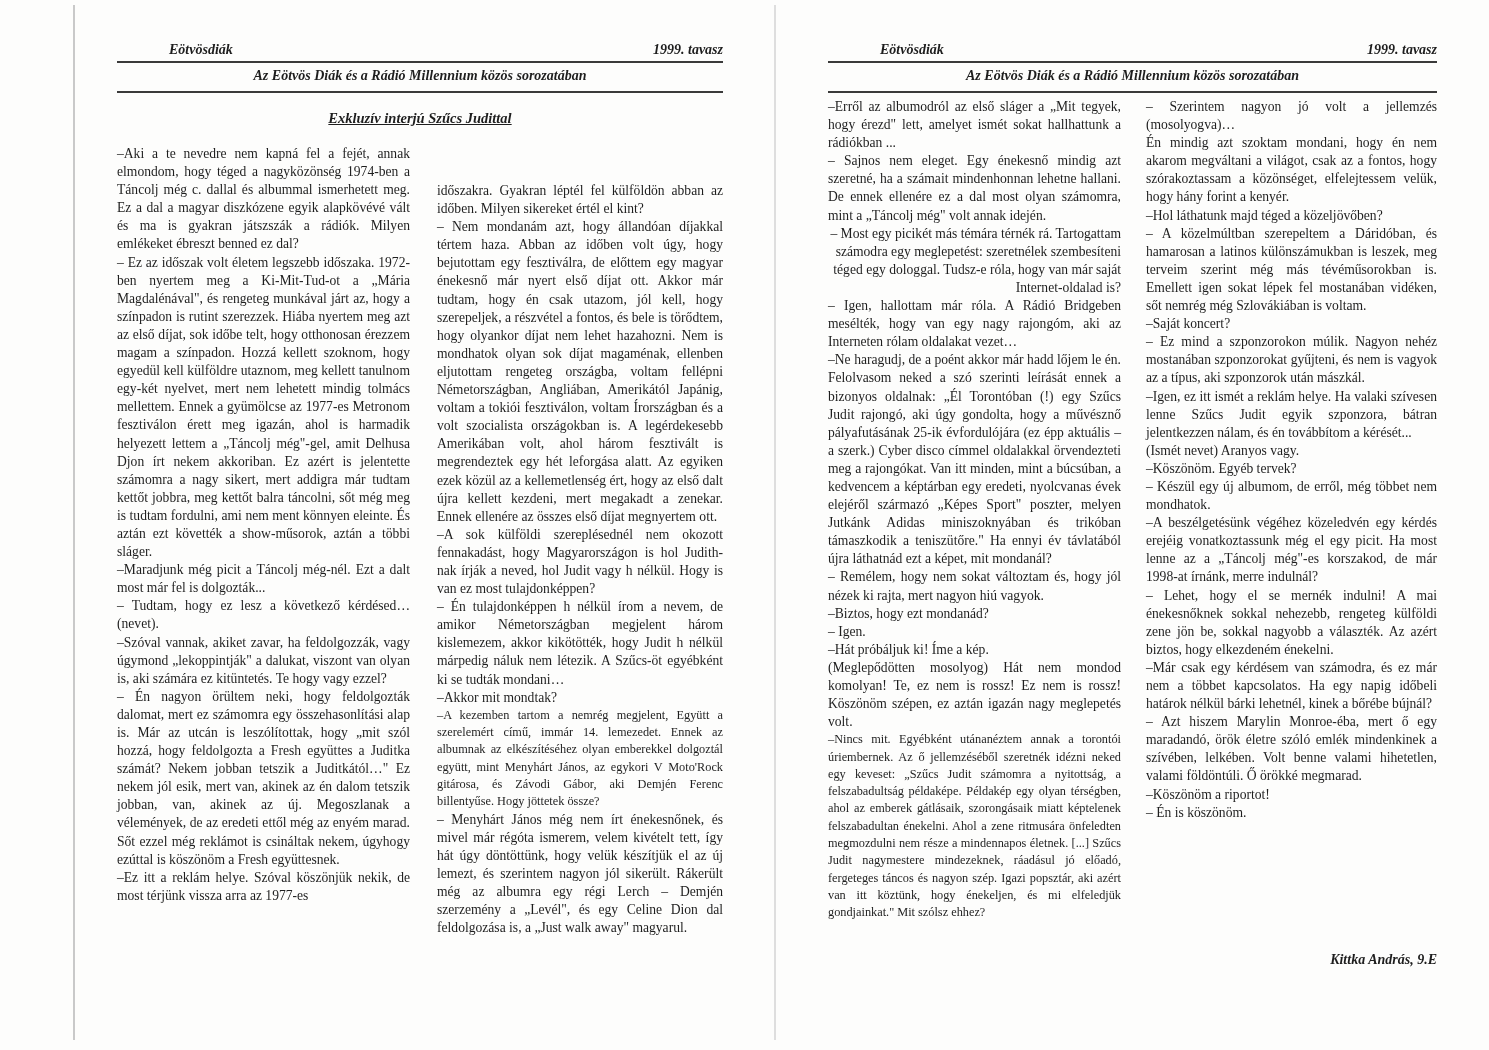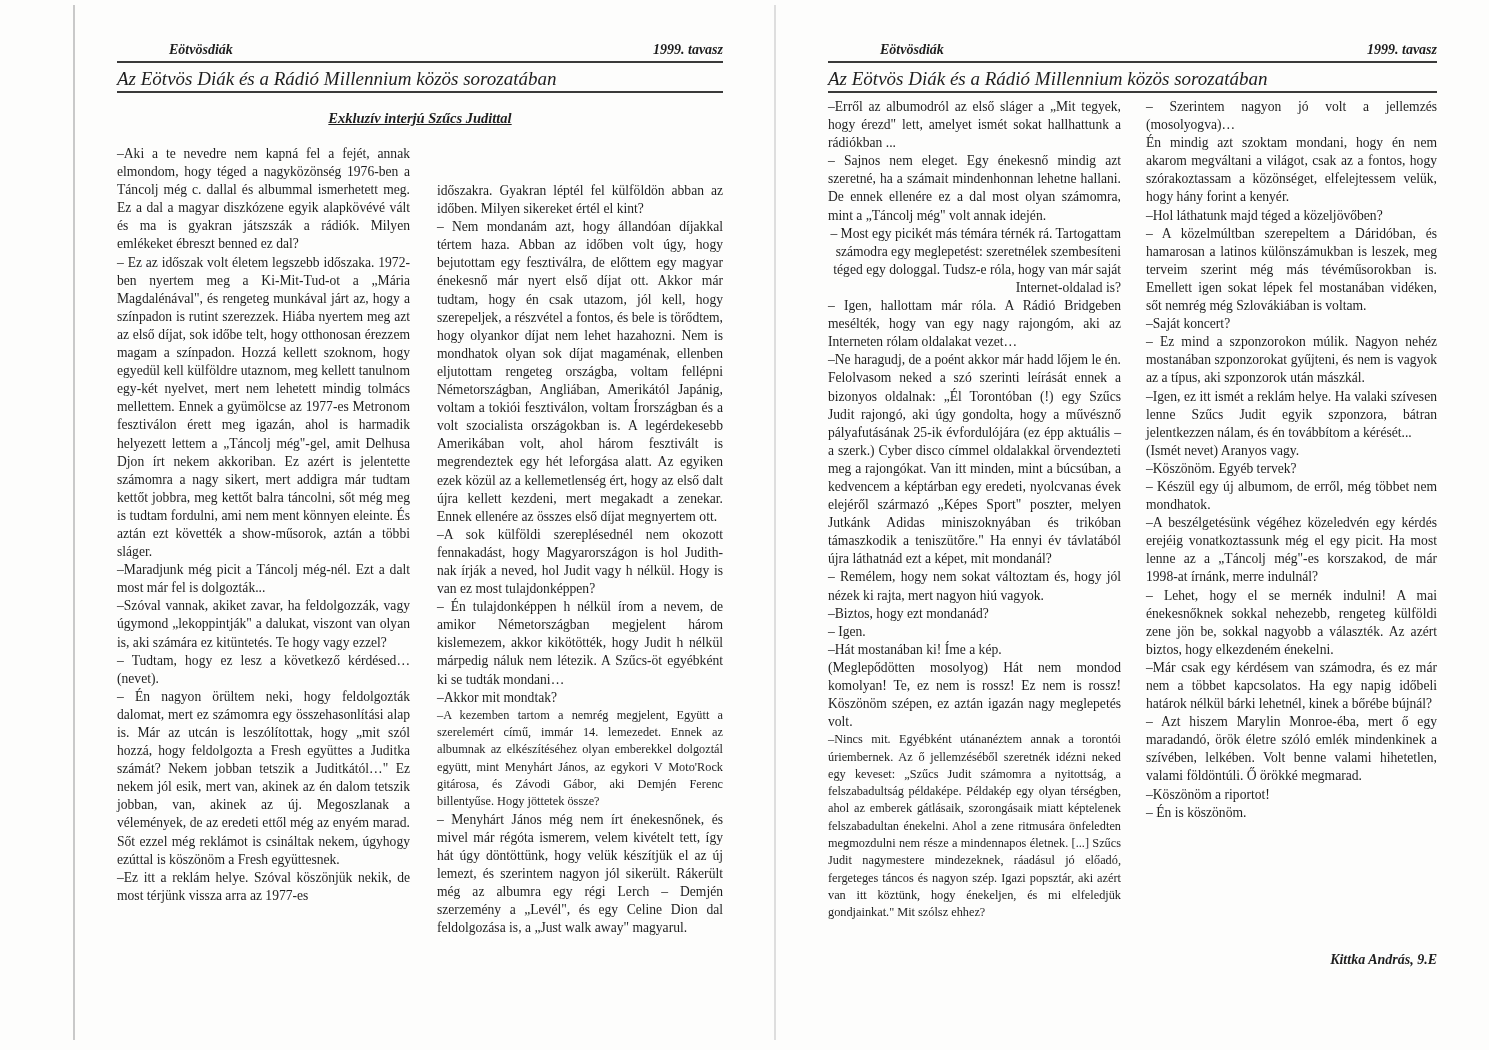--- a/index.html
+++ b/index.html
@@ -17,22 +17,22 @@
   .running-head {
     position:absolute; top:42px; left:4px; right:0; height:18px;
     font-weight:bold; font-style:italic; font-size:14px;margin-left:48px;
   }
   .running-head .pub { position:absolute; left:0; top:0; }
   .running-head .date { position:absolute; right:0; top:0; }
   .rule { position:absolute; left:0; right:0; height:1.5px; background:#3a3a3a; }
   .rule.r1 { top:61px; }
   .rule.r2 { top:91px; }
   .series-line {
-    position:absolute; top:68px; left:0; right:0; 
-    font-weight:normal; font-style:italic; font-size:19px;
+    position:absolute; top:68px; left:0; right:0; text-align:center;
+    font-weight:bold; font-style:italic; font-size:14px;
   }
   .article-title {
     position:absolute; top:110px; left:0; right:0; text-align:center;
     font-weight:bold; font-style:italic; font-size:14.5px; text-decoration:underline;
   }
   .col {
     position:absolute; font-size:13.6px; line-height:18.1px;
     text-align:justify; hyphens:manual;
   }
   .left .col.c1 { left:0; top:145px; width:293px; }
@@ -57,25 +57,25 @@
   <div class="running-head">
     <span class="pub">Eötvösdiák</span>
     <span class="date">1999. tavasz</span>
   </div>
   <div class="rule r1"></div>
   <div class="series-line">Az Eötvös Diák és a Rádió Millennium közös sorozatában</div>
   <div class="rule r2"></div>
   <div class="article-title">Exkluzív interjú Szűcs Judittal</div>
 
   <div class="col c1">
-      <p class="p q">–Aki a te nevedre nem kapná fel a fejét, annak elmondom, hogy téged a nagyközönség 1976-ben a Táncolj még c. dallal és albummal ismerhetett meg. Ez a dal a magyar diszkózene egyik alapkövévé vált és ma is gyakran játszszák a rádiók. Milyen emlékeket ébreszt benned ez dal?</p>
+      <p class="p q">–Aki a te nevedre nem kapná fel a fejét, annak elmondom, hogy téged a nagyközönség 1974-ben a Táncolj még c. dallal és albummal ismerhetett meg. Ez a dal a magyar diszkózene egyik alapkövévé vált és ma is gyakran játszszák a rádiók. Milyen emlékeket ébreszt benned ez dal?</p>
       <p class="p">– Ez az időszak volt életem legszebb időszaka. 1972-ben nyertem meg a Ki-Mit-Tud-ot a „Mária Magdalénával", és rengeteg munkával járt az, hogy a színpadon is rutint szerezzek. Hiába nyertem meg azt az első díjat, sok időbe telt, hogy otthonosan érezzem magam a színpadon. Hozzá kellett szoknom, hogy egyedül kell külföldre utaznom, meg kellett tanulnom egy-két nyelvet, mert nem lehetett mindig tolmács mellettem. Ennek a gyümölcse az 1977-es Metronom fesztiválon érett meg igazán, ahol is harmadik helyezett lettem a „Táncolj még"-gel, amit Delhusa Djon írt nekem akkoriban. Ez azért is jelentette számomra a nagy sikert, mert addigra már tudtam kettőt jobbra, meg kettőt balra táncolni, sőt még meg is tudtam fordulni, ami nem ment könnyen eleinte. És aztán ezt követték a show-műsorok, aztán a többi sláger.</p>
       <p class="p q">–Maradjunk még picit a Táncolj még-nél. Ezt a dalt most már fel is dolgozták...</p>
+      <p class="p">– Tudtam, hogy ez lesz a következő kérdésed…(nevet).</p>
       <p class="p q">–Szóval vannak, akiket zavar, ha feldolgozzák, vagy úgymond „lekoppintják" a dalukat, viszont van olyan is, aki számára ez kitüntetés. Te hogy vagy ezzel?</p>
-      <p class="p">– Tudtam, hogy ez lesz a következő kérdésed…(nevet).</p>
       <p class="p">– Én nagyon örültem neki, hogy feldolgozták dalomat, mert ez számomra egy összehasonlítási alap is. Már az utcán is leszólítottak, hogy „mit szól hozzá, hogy feldolgozta a Fresh együttes a Juditka számát? Nekem jobban tetszik a Juditkától…" Ez nekem jól esik, mert van, akinek az én dalom tetszik jobban, van, akinek az új. Megoszlanak a vélemények, de az eredeti ettől még az enyém marad. Sőt ezzel még reklámot is csináltak nekem, úgyhogy ezúttal is köszönöm a Fresh együttesnek.</p>
       <p class="p q">–Ez itt a reklám helye. Szóval köszönjük nekik, de most térjünk vissza arra az 1977-es</p>
     </div>
   <div class="col c2">
       <p class="p q">időszakra. Gyakran léptél fel külföldön abban az időben. Milyen sikereket értél el kint?</p>
       <p class="p">– Nem mondanám azt, hogy állandóan díjakkal tértem haza. Abban az időben volt úgy, hogy bejutottam egy fesztiválra, de előttem egy magyar énekesnő már nyert első díjat ott. Akkor már tudtam, hogy én csak utazom, jól kell, hogy szerepeljek, a részvétel a fontos, és bele is törődtem, hogy olyankor díjat nem lehet hazahozni. Nem is mondhatok olyan sok díjat magaménak, ellenben eljutottam rengeteg országba, voltam fellépni Németországban, Angliában, Amerikától Japánig, voltam a tokiói fesztiválon, voltam Írországban és a volt szocialista országokban is. A legérdekesebb Amerikában volt, ahol három fesztivált is megrendeztek egy hét leforgása alatt. Az egyiken ezek közül az a kellemetlenség ért, hogy az első dalt újra kellett kezdeni, mert megakadt a zenekar. Ennek ellenére az összes első díjat megnyertem ott.</p>
       <p class="p q">–A sok külföldi szereplésednél nem okozott fennakadást, hogy Magyarországon is hol Judith-nak írják a neved, hol Judit vagy h nélkül. Hogy is van ez most tulajdonképpen?</p>
       <p class="p">– Én tulajdonképpen h nélkül írom a nevem, de amikor Németországban megjelent három kislemezem, akkor kikötötték, hogy Judit h nélkül márpedig náluk nem létezik. A Szűcs-öt egyébként ki se tudták mondani…</p>
       <p class="p q">–Akkor mit mondtak?</p>
       <p class="p q small">–A kezemben tartom a nemrég megjelent, Együtt a szerelemért című, immár 14. lemezedet. Ennek az albumnak az elkészítéséhez olyan emberekkel dolgoztál együtt, mint Menyhárt János, az egykori V Moto'Rock gitárosa, és Závodi Gábor, aki Demjén Ferenc billentyűse. Hogy jöttetek össze?</p>
@@ -94,21 +94,21 @@
 
   <div class="col c1">
       <p class="p q">–Erről az albumodról az első sláger a „Mit tegyek, hogy érezd" lett, amelyet ismét sokat hallhattunk a rádiókban ...</p>
       <p class="p">– Sajnos nem eleget. Egy énekesnő mindig azt szeretné, ha a számait mindenhonnan lehetne hallani. De ennek ellenére ez a dal most olyan számomra, mint a „Táncolj még" volt annak idején.</p>
       <p class="p" style="text-align: right;">– Most egy picikét más témára térnék rá. Tartogattam számodra egy meglepetést: szeretnélek szembesíteni téged egy dologgal. Tudsz-e róla, hogy van már saját Internet-oldalad is?</p>
       <p class="p">– Igen, hallottam már róla. A Rádió Bridgeben mesélték, hogy van egy nagy rajongóm, aki az Interneten rólam oldalakat vezet…</p>
       <p class="p q">–Ne haragudj, de a poént akkor már hadd lőjem le én. Felolvasom neked a szó szerinti leírását ennek a bizonyos oldalnak: „Él Torontóban (!) egy Szűcs Judit rajongó, aki úgy gondolta, hogy a művésznő pályafutásának 25-ik évfordulójára (ez épp aktuális – a szerk.) Cyber disco címmel oldalakkal örvendezteti meg a rajongókat. Van itt minden, mint a búcsúban, a kedvencem a képtárban egy eredeti, nyolcvanas évek elejéről származó „Képes Sport" poszter, melyen Jutkánk Adidas miniszoknyában és trikóban támaszkodik a teniszütőre." Ha ennyi év távlatából újra láthatnád ezt a képet, mit mondanál?</p>
       <p class="p">– Remélem, hogy nem sokat változtam és, hogy jól nézek ki rajta, mert nagyon hiú vagyok.</p>
       <p class="p q">–Biztos, hogy ezt mondanád?</p>
       <p class="p">– Igen.</p>
-      <p class="p q">–Hát mostanában ki! Íme a kép.</p>
+      <p class="p q">–Hát próbáljuk ki! Íme a kép.</p>
       <p class="p">(Meglepődötten mosolyog) Hát nem mondod komolyan! Te, ez nem is rossz! Ez nem is rossz! Köszönöm szépen, ez aztán igazán nagy meglepetés volt.</p>
       <p class="p q small">–Nincs mit. Egyébként utánanéztem annak a torontói úriembernek. Az ő jellemzéséből szeretnék idézni neked egy keveset: „Szűcs Judit számomra a nyitottság, a felszabadultság példaképe. Példakép egy olyan térségben, ahol az emberek gátlásaik, szorongásaik miatt képtelenek felszabadultan énekelni. Ahol a zene ritmusára önfeledten megmozdulni nem része a mindennapos életnek. [...] Szűcs Judit nagymestere mindezeknek, ráadásul jó előadó, fergeteges táncos és nagyon szép. Igazi popsztár, aki azért van itt köztünk, hogy énekeljen, és mi elfeledjük gondjainkat." Mit szólsz ehhez?</p>
     </div>
   <div class="col c2">
       <p class="p">– Szerintem nagyon jó volt a jellemzés (mosolyogva)…</p>
       <p class="p">Én mindig azt szoktam mondani, hogy én nem akarom megváltani a világot, csak az a fontos, hogy szórakoztassam a közönséget, elfelejtessem velük, hogy hány forint a kenyér.</p>
       <p class="p q">–Hol láthatunk majd téged a közeljövőben?</p>
       <p class="p">– A közelmúltban szerepeltem a Dáridóban, és hamarosan a latinos különszámukban is leszek, meg terveim szerint még más tévéműsorokban is. Emellett igen sokat lépek fel mostanában vidéken, sőt nemrég még Szlovákiában is voltam.</p>
       <p class="p q">–Saját koncert?</p>
       <p class="p">– Ez mind a szponzorokon múlik. Nagyon nehéz mostanában szponzorokat gyűjteni, és nem is vagyok az a típus, aki szponzorok után mászkál.</p>

